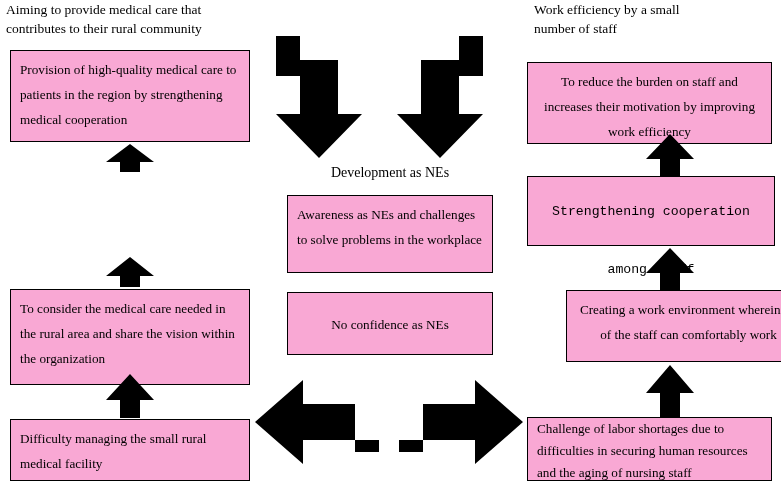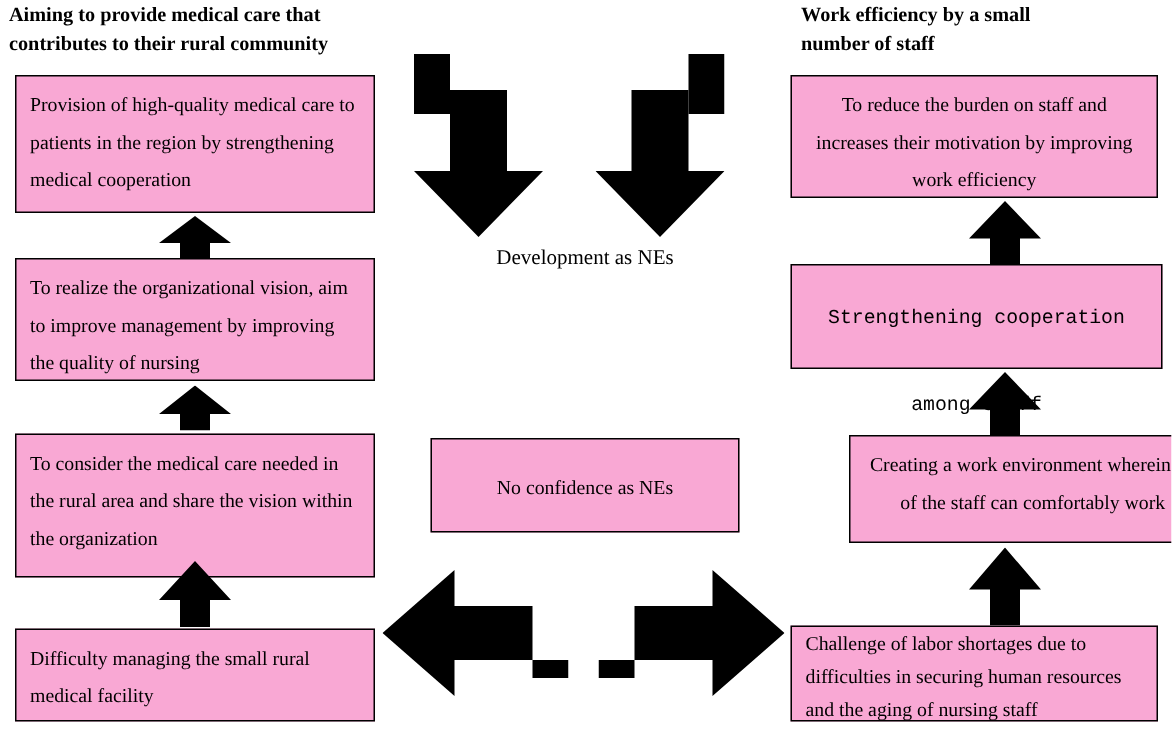--- a/index.html
+++ b/index.html
@@ -11,21 +11,21 @@
     position: relative;
     width: 781px;
     height: 491px;
     background: #ffffff;
     font-family: "Liberation Serif", serif;
     overflow: hidden;
   }
   .hdr {
     position: absolute;
     font-family: "Liberation Serif", serif;
-    font-weight: bold;
+    font-weight: normal;
     font-size: 13.5px;
     line-height: 19px;
     color: #000;
     white-space: pre-line;
   }
   .center-title {
     position: absolute;
     font-family: "Liberation Serif", serif;
     font-weight: normal;
     font-size: 14px;
@@ -63,30 +63,30 @@
 
   <div class="hdr" style="left:6px; top:0px; width:260px;">Aiming to provide medical care that
 contributes to their rural community</div>
   <div class="hdr" style="left:534px; top:0px; width:250px;">Work efficiency by a small
 number of staff</div>
 
   <div class="center-title" style="left:275px; top:164px;">Development as NEs</div>
 
   <div class="box" style="left:10px; top:50px; width:240px; height:92px;">Provision of high-quality medical care to patients in the region by strengthening medical cooperation</div>
 
-  <div class="box" style="left:10px; top:172px; width:240px; height:82px;">To realize the organizational vision, aim to improve management by improving the quality of nursing</div>
 
   <div class="box" style="left:10px; top:289px; width:240px; height:96px;">To consider the medical care needed in the rural area and share the vision within the organization</div>
 
   <div class="box" style="left:10px; top:419px; width:240px; height:62px;">Difficulty managing the small rural medical facility</div>
 
+  <div class="box center-text" style="left:287px; top:195px; width:206px; height:78px; text-align:left;">Awareness as NEs and challenges to solve problems in the workplace</div>
 
   <div class="box center-text" style="left:287px; top:292px; width:206px; height:63px; line-height:51px;">No confidence as NEs</div>
 
-  <div class="box center-text" style="left:527px; top:50px; width:245px; height:82px;">To reduce the burden on staff and increases their motivation by improving work efficiency</div>
+  <div class="box center-text" style="left:527px; top:62px; width:245px; height:82px;">To reduce the burden on staff and increases their motivation by improving work efficiency</div>
 
   <div class="box center-text" style="left:527px; top:176px; width:248px; height:70px; line-height:58px;font-family:Liberation Mono, monospace;">Strengthening cooperation among staff</div>
 
   <div class="box center-text" style="left:527px; top:290px; width:245px; height:72px;margin-left:39px;">Creating a work environment wherein all of the staff can comfortably work</div>
 
   <div class="box" style="left:527px; top:417px; width:245px; height:64px; line-height:22px; padding-top:0;">Challenge of labor shortages due to difficulties in securing human resources and the aging of nursing staff</div>
 
   <div class="arrow" style="left:102px; top:374px;">
     <svg width="56" height="44" viewBox="0 0 56 44">
       <polygon points="28,0 52,26 38,26 38,44 18,44 18,26 4,26" fill="#000000"></polygon>

